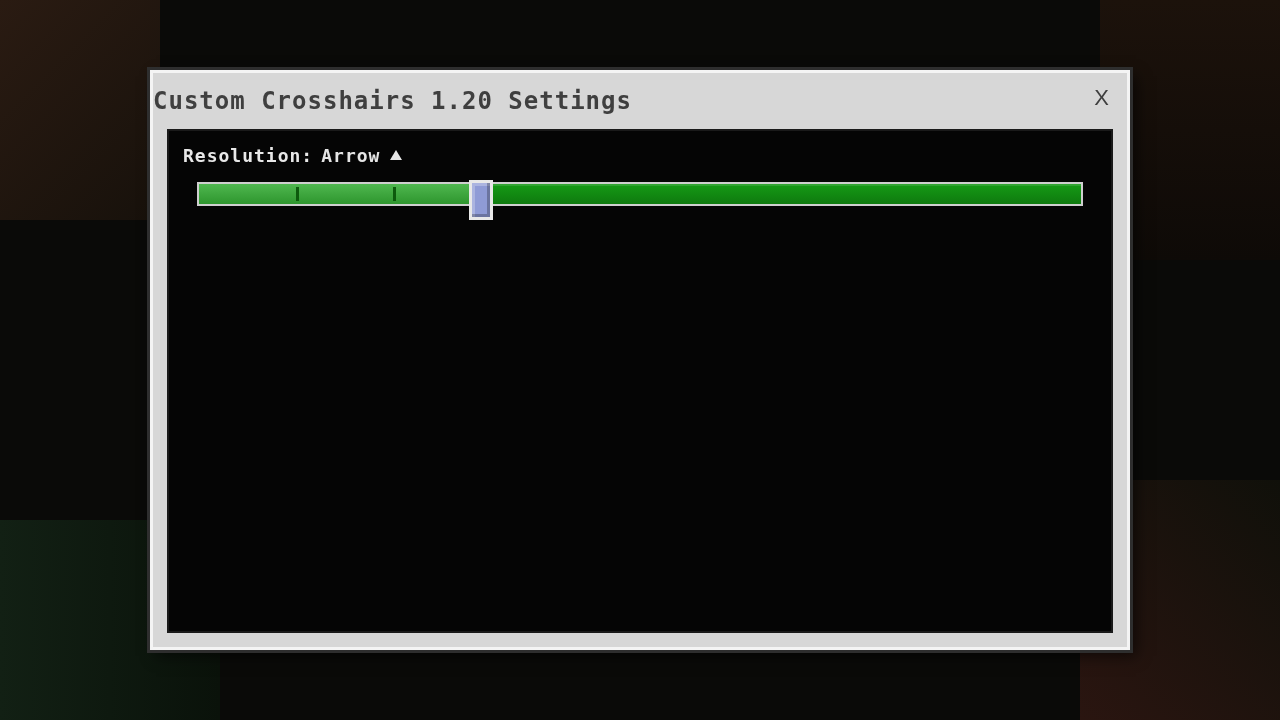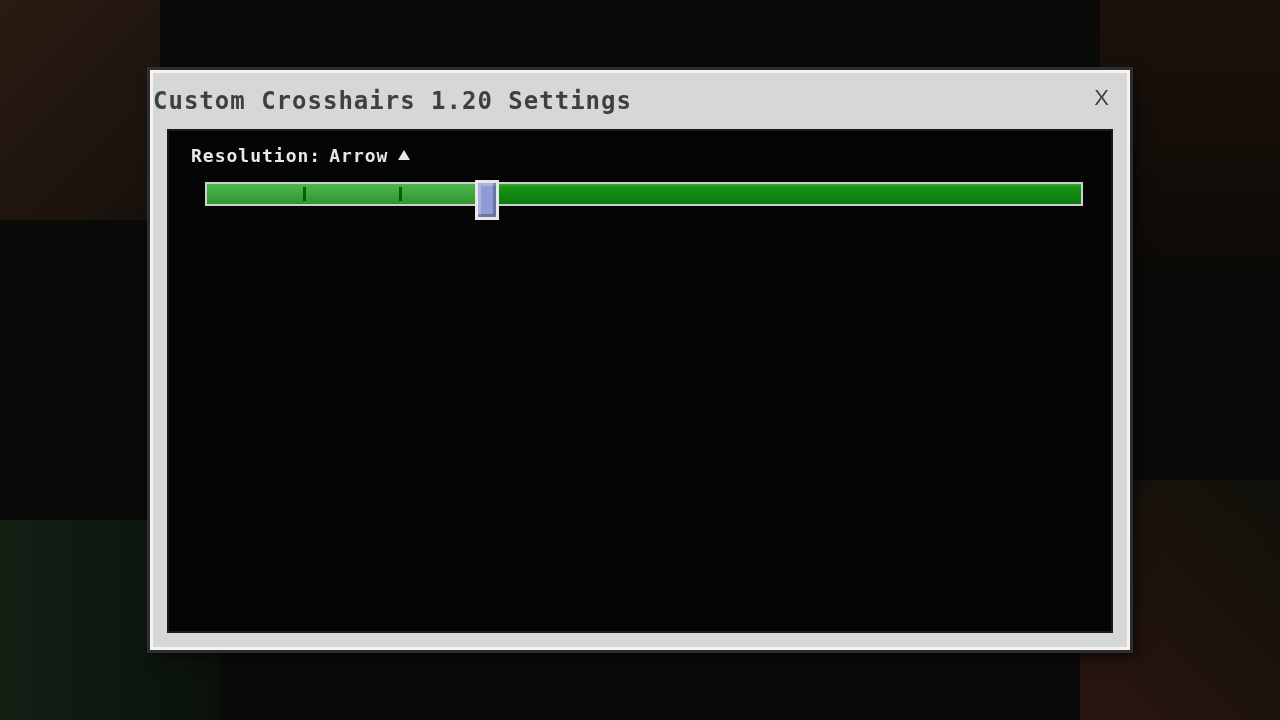--- a/index.html
+++ b/index.html
@@ -51,21 +51,21 @@
     color: #3f3f3f;
     cursor: pointer;
     user-select: none;
     font-family: Arial, sans-serif;
   }
   .content {
     flex: 1;
     margin: 0 14px 14px 14px;
     background: #050505;
     border: 2px solid #1a1a1a;
-    padding: 12px 14px 14px 22px;
+    padding: 12px 14px 14px 14px;
     color: #ececec;
   }
   .setting-row { margin-top: 2px; }
   .setting-label {
     font-size: 18px;
     letter-spacing: 1px;
     font-weight: bold;
     color: #e8e8e8;
     display: flex;
     align-items: center;

